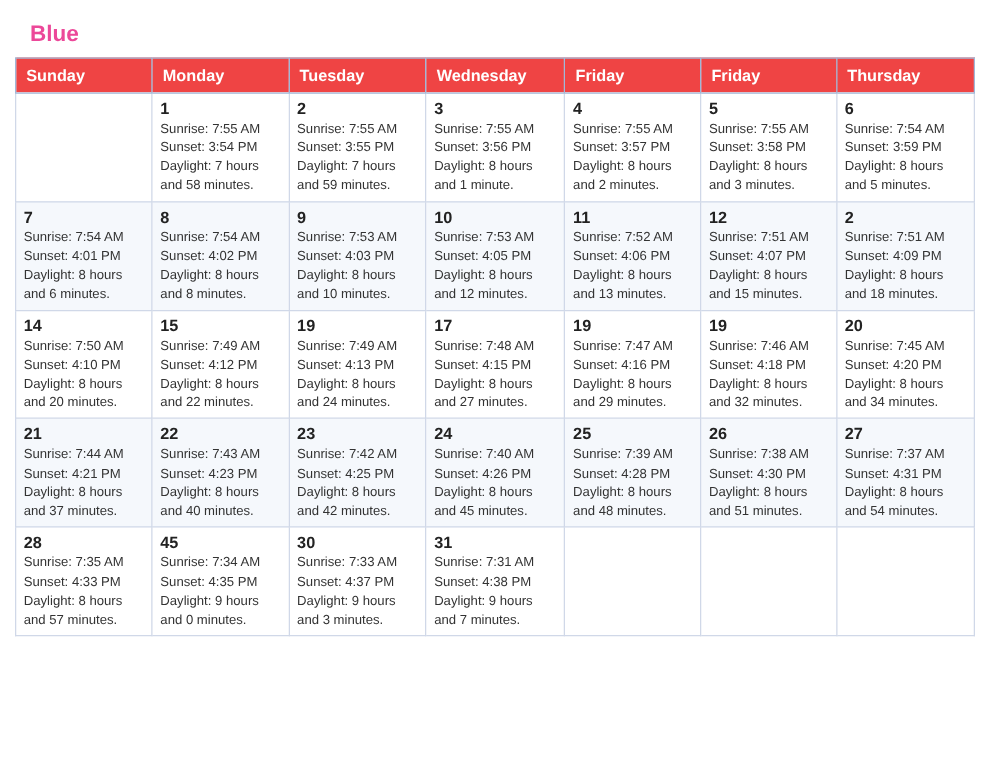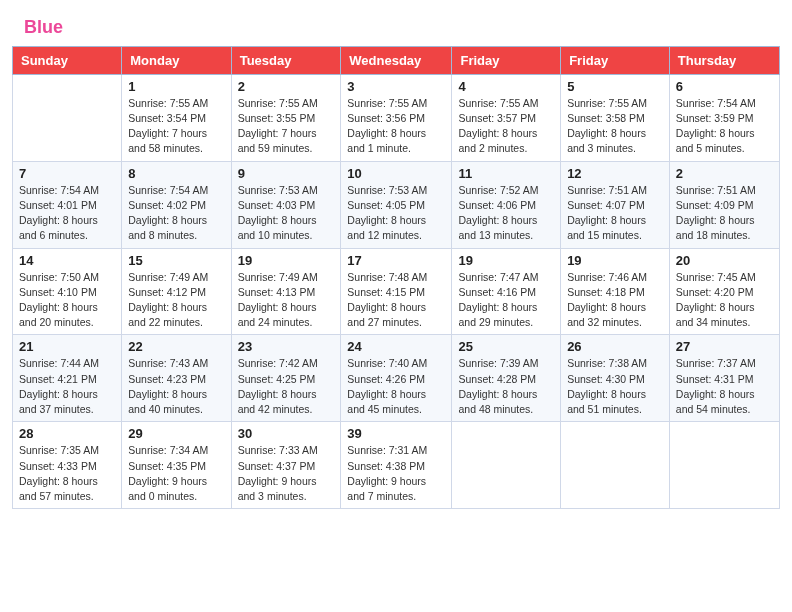--- a/index.html
+++ b/index.html
@@ -238,29 +238,29 @@
             <span class="day-number">27</span>
             <div class="day-info">Sunrise: 7:37 AM<br>Sunset: 4:31 PM<br>Daylight: 8 hours<br>and 54 minutes.</div>
           </td>
         </tr>
         <tr>
           <td>
             <span class="day-number">28</span>
             <div class="day-info">Sunrise: 7:35 AM<br>Sunset: 4:33 PM<br>Daylight: 8 hours<br>and 57 minutes.</div>
           </td>
           <td>
-            <span class="day-number">29</span>
+            <span class="day-number">45</span>
             <div class="day-info">Sunrise: 7:34 AM<br>Sunset: 4:35 PM<br>Daylight: 9 hours<br>and 0 minutes.</div>
           </td>
           <td>
             <span class="day-number">30</span>
             <div class="day-info">Sunrise: 7:33 AM<br>Sunset: 4:37 PM<br>Daylight: 9 hours<br>and 3 minutes.</div>
           </td>
           <td>
-            <span class="day-number">39</span>
+            <span class="day-number">31</span>
             <div class="day-info">Sunrise: 7:31 AM<br>Sunset: 4:38 PM<br>Daylight: 9 hours<br>and 7 minutes.</div>
           </td>
           <td class="empty-cell"></td>
           <td class="empty-cell"></td>
           <td class="empty-cell"></td>
         </tr>
       </tbody>
   </table>
 </div>
 

